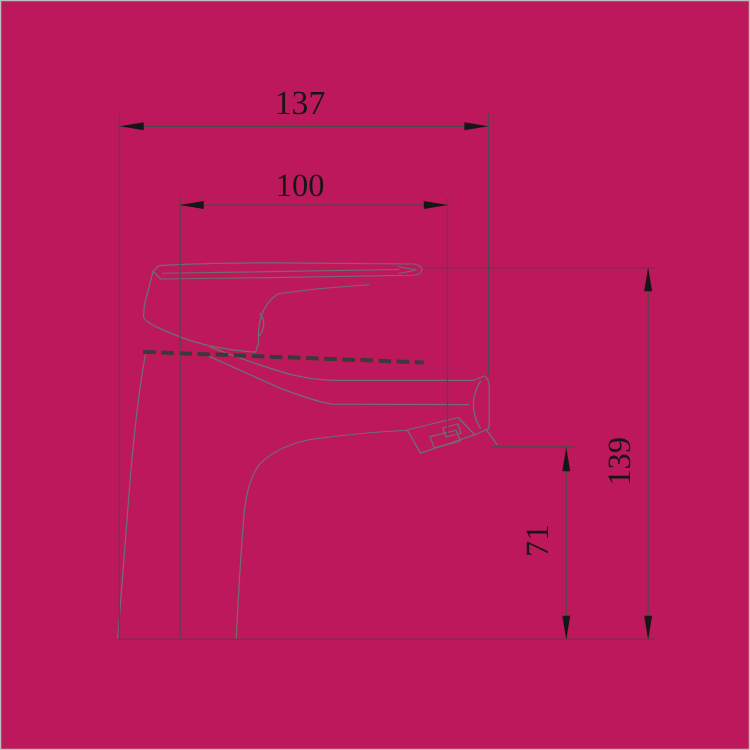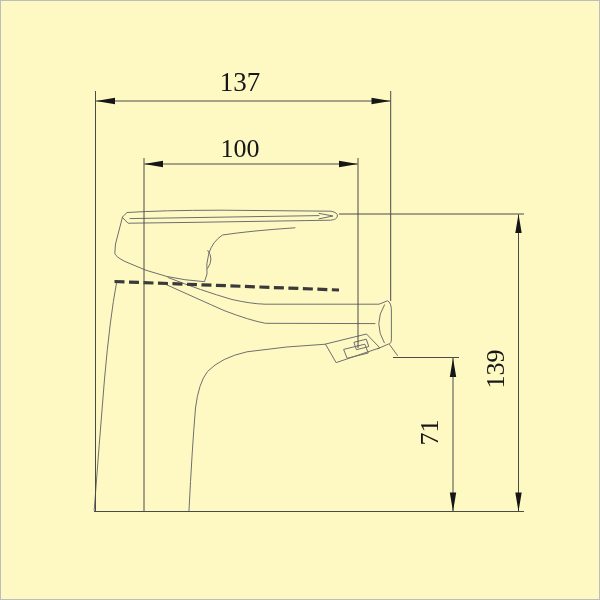--- a/index.html
+++ b/index.html
@@ -5,21 +5,21 @@
   html, body {
     margin: 0;
     padding: 0;
     background: #ffffff;
     font-family: "Liberation Serif", "DejaVu Serif", serif;
   }
   .stage {
     position: relative;
     width: 600px;
     height: 600px;
-    background: #fef9c3;
+    background: #be185d;
     box-sizing: border-box;
     border: 1px solid #bdbdbd;
     overflow: hidden;
   }
   svg { display: block; }
   .dim-label {
     font-family: "Liberation Serif", "DejaVu Serif", serif;
     font-size: 27px;
   }
   .dim-label-sm {

